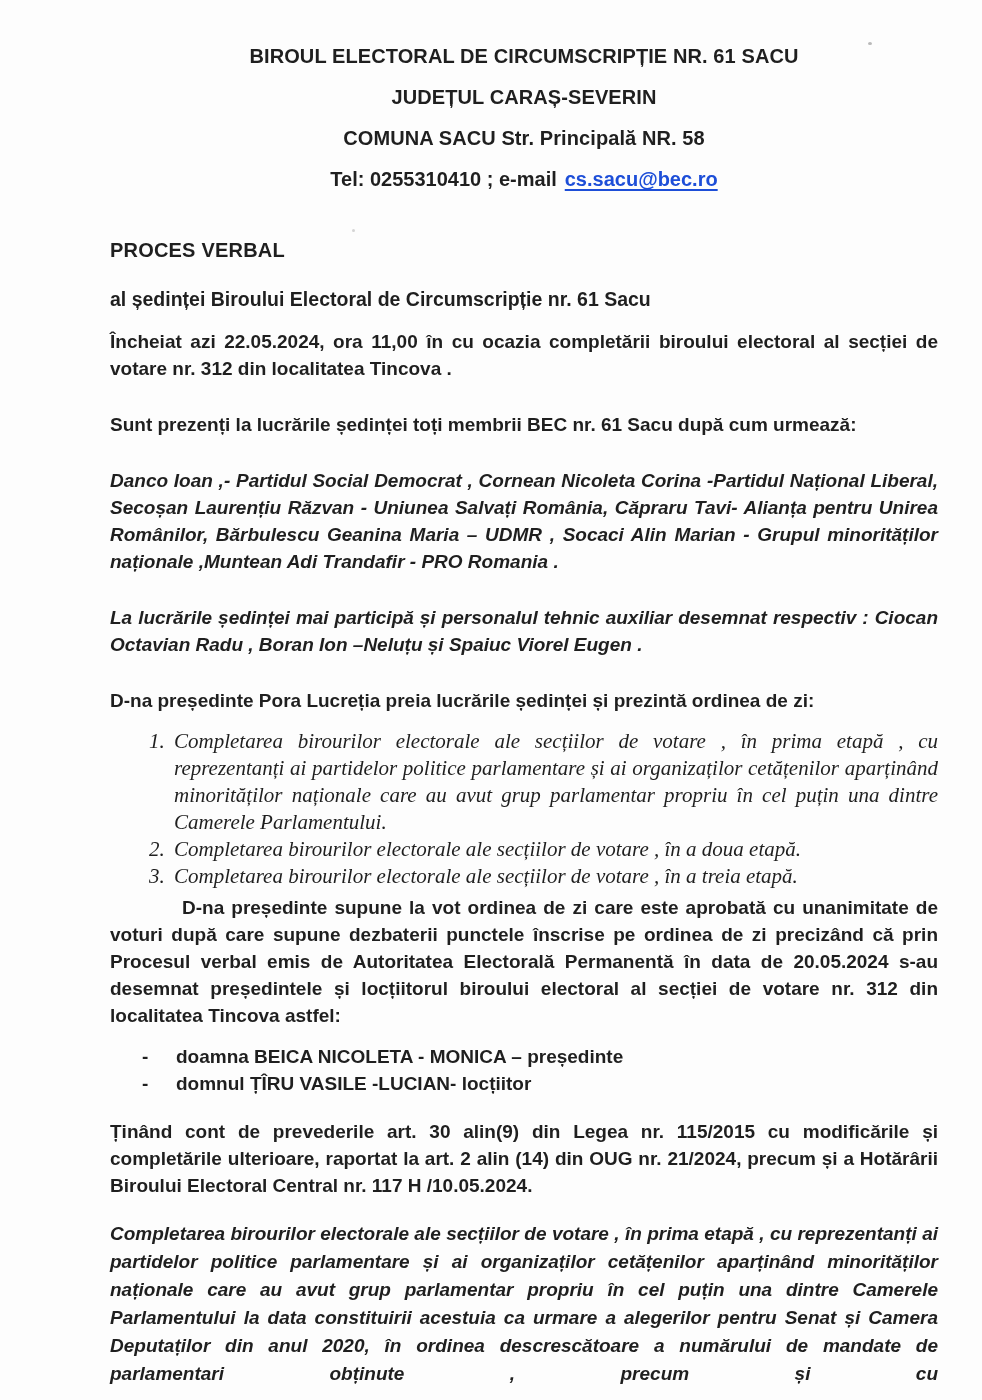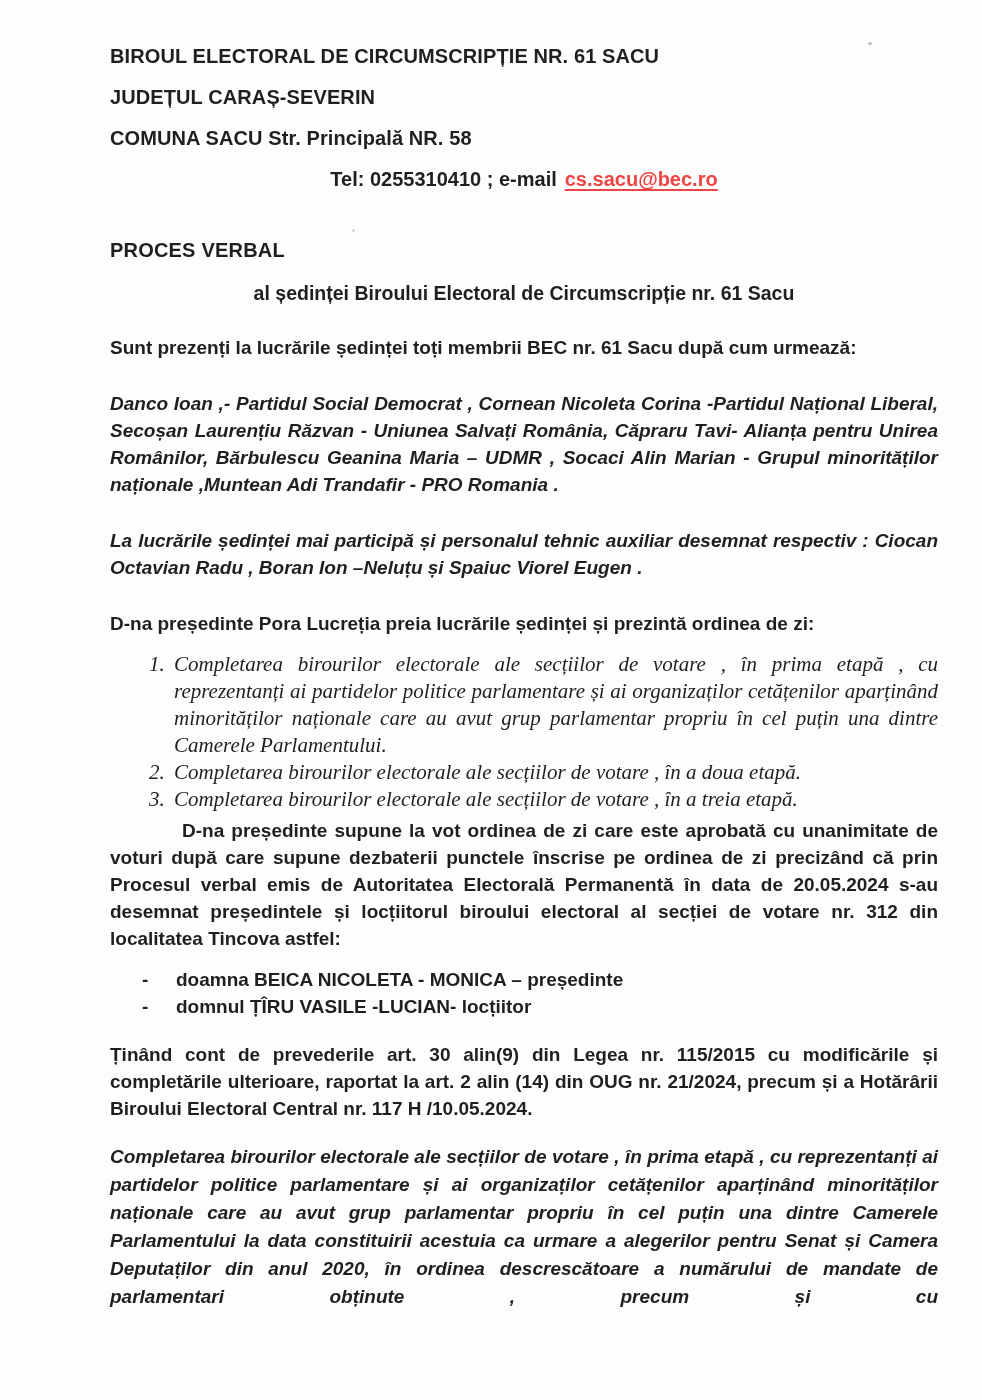--- a/index.html
+++ b/index.html
@@ -14,44 +14,44 @@
     margin: 0 auto;
     background: #fdfdfd;
     box-sizing: border-box;
     padding: 44px 44px 0 110px;
     overflow: hidden;
     font-family: "Liberation Sans", sans-serif;
     color: #1f1f1f;
     font-weight: 700;
   }
   .doc-header .hline {
-    text-align: left;
+    text-align: center;
     font-size: 20px;
     line-height: 24px;
     margin-bottom: 17px;
     letter-spacing: 0.1px;
   }
   .contact { text-align: center; font-size: 20px; line-height: 24px; }
   .contact .email {
     text-decoration: underline;
     text-underline-offset: 3px;
     margin-left: 8px;
-    color: #ef4444;
+    color: #1d4ed8;
     cursor: pointer;
   }
   .title-main {
     text-align: left;
     font-size: 20px;
     margin-top: 48px;
     letter-spacing: 0.2px;
   }
   .title-sub {
-    text-align: center;
+    text-align: left;
     font-size: 19.5px;
-    margin-top: 20px;
+    margin-top: 26px;
   }
   p { margin: 0; }
   .para {
     font-size: 19px;
     line-height: 27px;
     text-align: justify;
     margin-top: 29px;
   }
   .first-para { margin-top: 17px; }
   .ital { font-style: italic; }
@@ -111,20 +111,21 @@
     <div class="hline">JUDEȚUL CARAȘ-SEVERIN</div>
     <div class="hline">COMUNA SACU Str. Principală NR. 58</div>
     <div class="contact">
       <span>Tel: 0255310410 ; e-mail</span><span class="email">cs.sacu@bec.ro</span>
     </div>
   </header>
 
   <div class="title-main">PROCES VERBAL</div>
   <div class="title-sub">al ședinței Biroului Electoral de Circumscripție nr. 61 Sacu</div>
 
+  <p class="para first-para">Încheiat azi 22.05.2024, ora 11,00  în cu ocazia completării biroului electoral al secției de votare nr. 312  din localitatea Tincova .</p>
 
   <p class="para">Sunt prezenți la lucrările ședinței toți membrii BEC nr. 61 Sacu după cum urmează:</p>
 
 
   <p class="para ital">Danco Ioan  ,- Partidul Social Democrat ,  Cornean Nicoleta Corina   -Partidul Național Liberal, Secoșan Laurențiu Răzvan - Uniunea Salvați România, Căpraru Tavi- Alianța pentru Unirea Românilor,    Bărbulescu Geanina Maria – UDMR    , Socaci Alin Marian - Grupul minorităților naționale ,Muntean Adi Trandafir     - PRO Romania .</p>
 
   <p class="para ital">La lucrările ședinței mai participă și personalul tehnic auxiliar desemnat respectiv : Ciocan Octavian Radu , Boran Ion –Neluțu și Spaiuc Viorel Eugen  .</p>
 
   <p class="para">D-na președinte Pora Lucreția preia lucrările ședinței și  prezintă ordinea de zi:</p>
 

